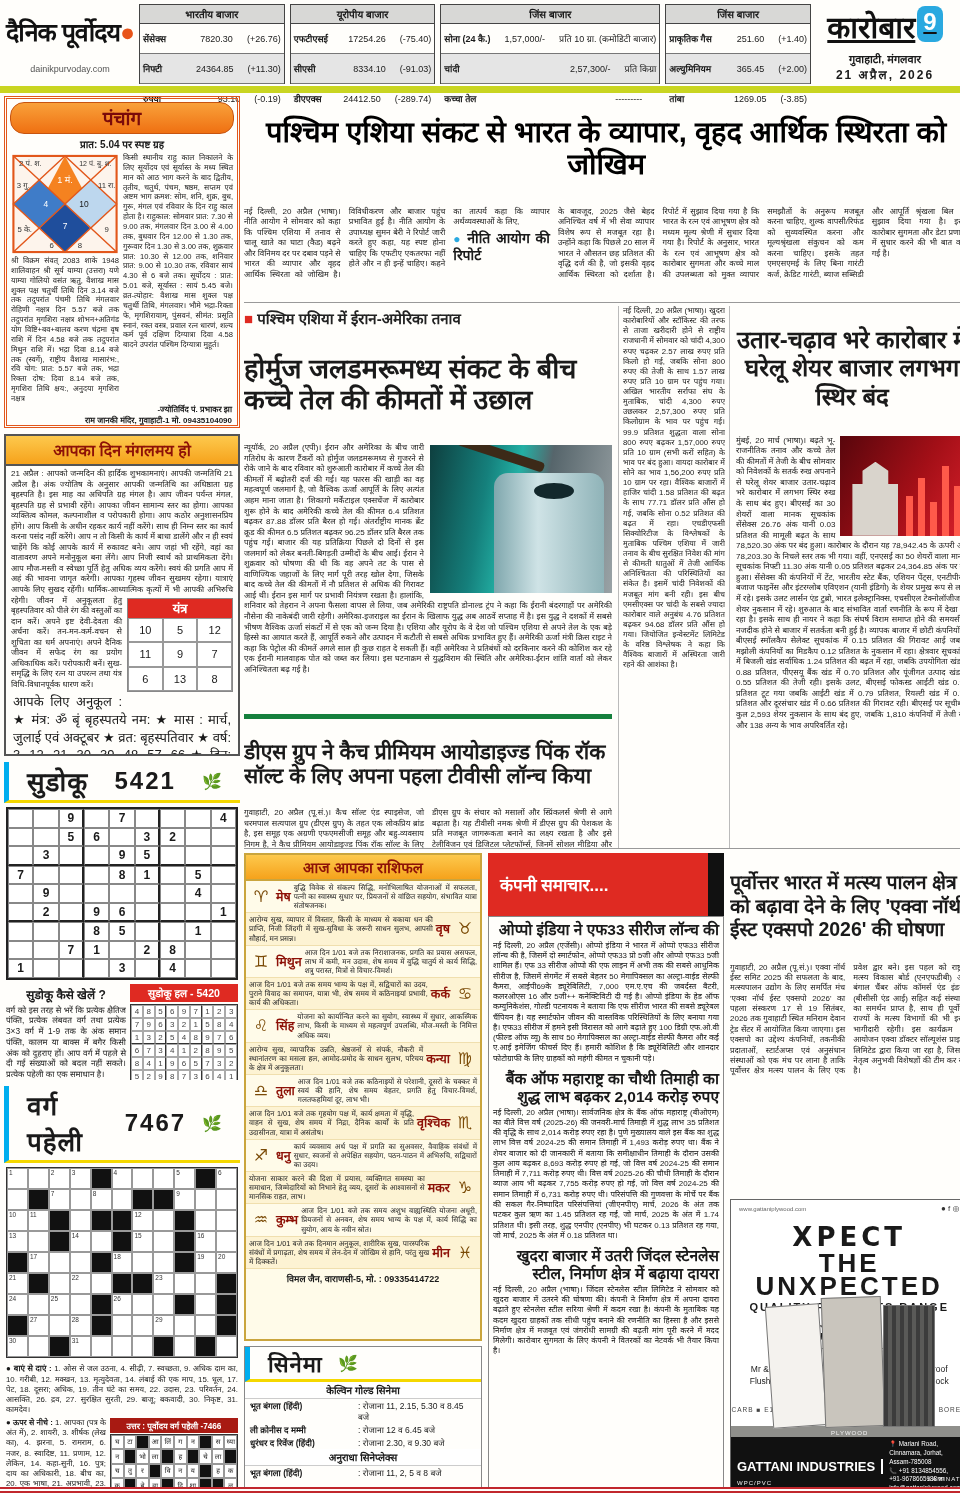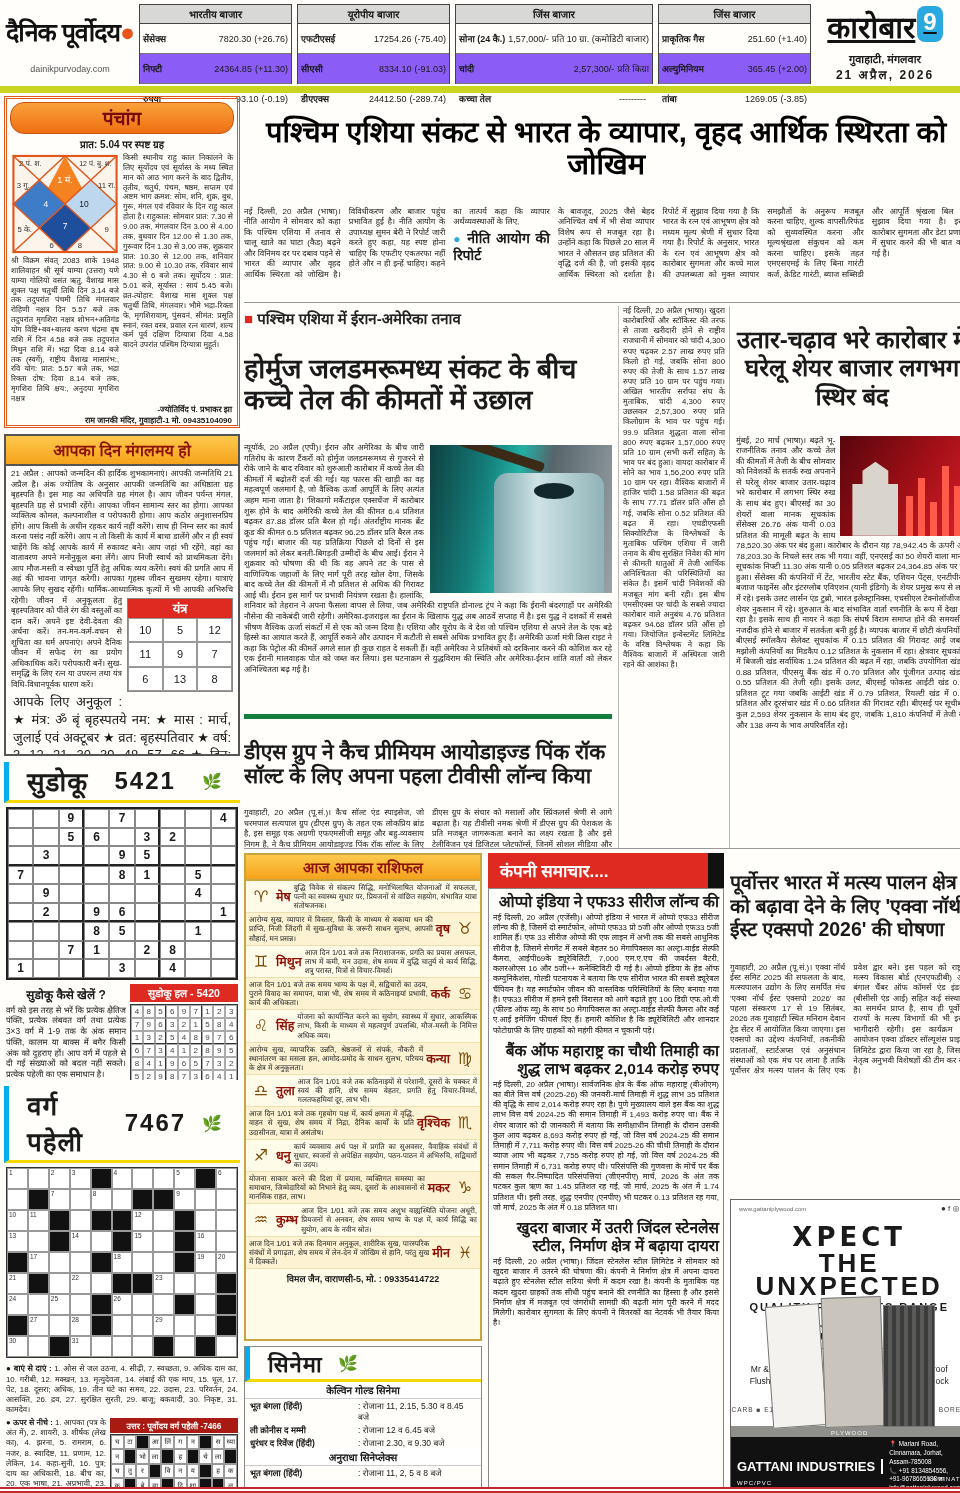--- a/index.html
+++ b/index.html
@@ -8,24 +8,24 @@
         border-bottom:6px double #c1272d;box-sizing:border-box;}
   
   .masthead{display:flex;align-items:stretch;height:84px;padding:4px 6px 0 6px;gap:5px;box-sizing:border-box;}
   .logo{width:128px;display:flex;flex-direction:column;justify-content:center;align-items:center;}
   .logo-title{font-size:25px;font-weight:bold;color:#111;letter-spacing:-1px;white-space:nowrap;}
   .logo-dot{color:#e8541a;}
   .logo-site{font-size:9px;color:#555;margin-top:16px;}
   .market-tables{flex:1;display:flex;gap:5px;}
   .mtable{flex:1;border:1px solid #444;display:flex;flex-direction:column;font-size:9px;}
   .mt-title{background:#d8d8d6;text-align:center;font-weight:bold;font-size:10px;padding:2px 0;border-bottom:1px solid #444;}
-  .mt-row{display:flex;flex:1;align-items:center;padding:8px 3px;border-bottom:1px solid #777;gap:3px;}
+  .mt-row{display:flex;flex:1;align-items:center;padding:8px 3px;border-bottom:1px solid #777;gap:14px;}
   .mt-row:last-child{border-bottom:none;}
   .mt-row:nth-child(odd){background:#eceautoceb;}
-  .mt-row:nth-child(3){background:#8b5cf6;}
+  .mt-row:nth-child(3){background:#e5e5e5;}
   .mt-name{font-weight:bold;white-space:nowrap;}
   .mt-val{flex:1;text-align:right;white-space:nowrap;}
   .mt-chg{text-align:right;white-space:nowrap;}
   .edition{width:138px;display:flex;flex-direction:column;align-items:center;justify-content:center;}
   .ed-title{font-size:30px;font-weight:bold;color:#111;display:flex;align-items:flex-start;gap:2px;text-decoration:underline;}
   .page-no{background:#2aa9e0;color:#fff;font-size:24px;line-height:1;padding:4px 6px 8px 6px;border-radius:8px;}
   .ed-place{font-size:11px;font-weight:bold;margin-top:4px;}
   .ed-date{font-size:12px;font-weight:bold;letter-spacing:2px;}
   .accent-bar{height:7px;background:#c9d521;margin:2px 0 3px 0;}
   
@@ -144,21 +144,21 @@
   .rf-footer{font-size:9px;font-weight:bold;text-align:center;padding:3px 0;}
   
   .cinema{border:1px solid #888;height:150px;overflow:hidden;box-sizing:border-box;}
   .cinema .puz-name{font-size:22px;}
   .cin-theater{font-size:10px;font-weight:bold;text-align:center;border-bottom:1px solid #ccc;padding:1px 0;background:#fff;}
   .cin-row{display:flex;font-size:8.5px;padding:1px 5px;}
   .cin-film{width:108px;flex:none;font-weight:bold;}
   .cin-time{flex:1;}
   
   .company{height:100%;display:flex;flex-direction:column;}
-  .co-head-bar{background:#df2a22;color:#fff;font-size:17px;font-weight:bold;padding:6px 12px;position:relative;}
+  .co-head-bar{background:#df2a22;color:#fff;font-size:17px;font-weight:bold;padding:20px 12px;position:relative;}
   .co-head-bar::after{content:"";position:absolute;right:0;top:0;bottom:0;width:16px;background:#111;}
   .co-wrap{border:1px solid #888;flex:1;padding:2px 4px;overflow:hidden;}
   .co-item{margin-bottom:4px;}
   .co-head{font-size:15.5px;font-weight:bold;line-height:1.15;padding:2px 0;text-align:right;}
   .co-body{font-size:7.9px;line-height:1.3;text-align:justify;}
   
   .aqua{height:342px;overflow:hidden;}
   .aqua-head{font-size:19.5px;font-weight:bold;line-height:1.2;text-align:left;padding:2px 0 5px 0;}
   .aqua-body{column-count:2;column-gap:8px;font-size:8px;line-height:1.3;text-align:justify;height:252px;}
   .gattani{border:1px solid #666;flex:1;background:#fff;display:flex;flex-direction:column;

